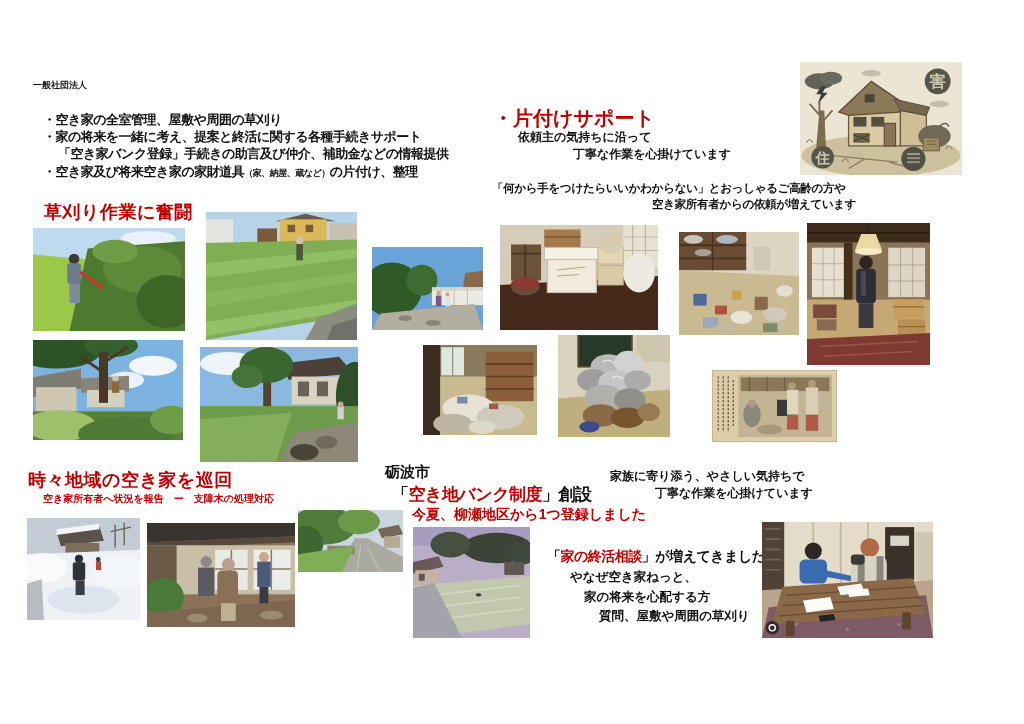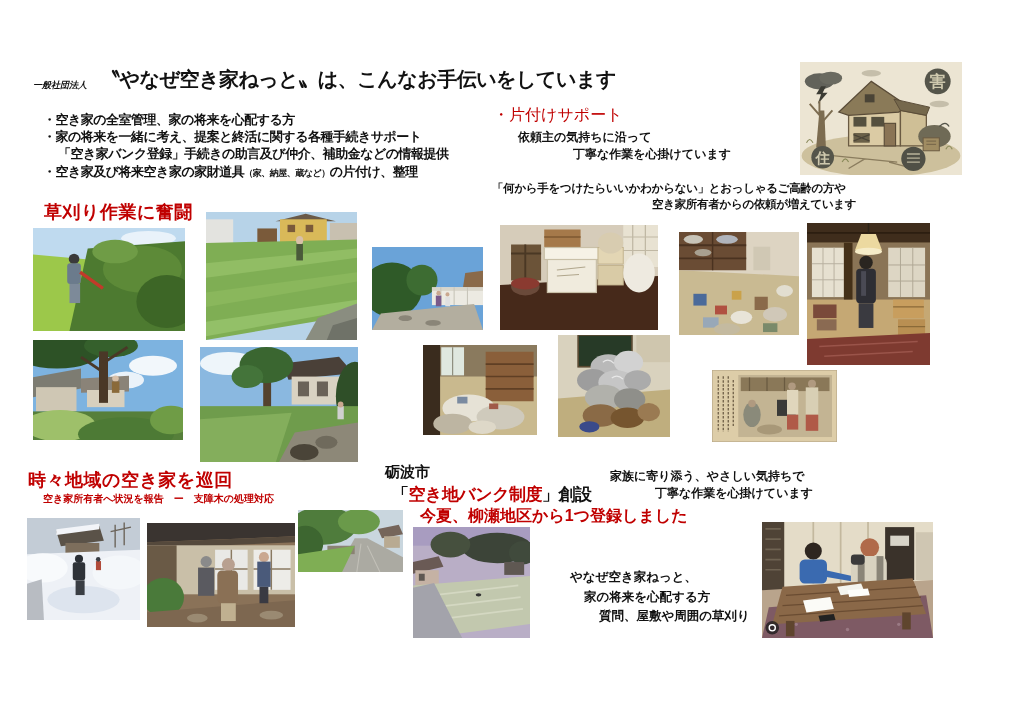--- a/index.html
+++ b/index.html
@@ -3,50 +3,49 @@
 <meta charset="utf-8">
 <style>
   :root { --red:#c00000; --ink:#111; }
   * { margin:0; padding:0; box-sizing:border-box; }
   body { background:#888; font-family:"Liberation Sans","DejaVu Sans",sans-serif; }
   #page {
     position:relative; width:1024px; height:724px; background:#ffffff;
     overflow:hidden; color:var(--ink);
   }
   .abs { position:absolute; white-space:nowrap; }
-  .org { font-size:9px; font-weight:700;font-style:italic; }
+  .org { font-size:9px; font-weight:700; }
   .title { font-size:20px; font-weight:900; letter-spacing:-0.5px; }
   .bullet { font-size:13px; font-weight:700; letter-spacing:-0.5px; }
   .bullet .small { font-size:9px; }
   .red { color:var(--red); }
   .h-red-lg { font-size:18px; font-weight:900; color:var(--red); letter-spacing:0.5px; }
-  .h-red-md { font-size:16px; font-weight:400; color:var(--red); }
+  .h-red-md { font-size:20px; font-weight:700; color:var(--red); }
   .sub-bold { font-size:12px; font-weight:700; }
   .note { font-size:11.5px; font-weight:700; letter-spacing:-0.3px; }
   .mem1 { font-size:12.5px; font-weight:900; letter-spacing:-0.3px; }
   .patrol-sub { font-size:10px; font-weight:700; color:var(--red); }
   .city { font-size:15px; font-weight:900; }
   .bank { font-size:17px; font-weight:900; letter-spacing:-0.5px; }
-  .tonami-note { font-size:16px; font-weight:700; color:var(--red);margin-left:8px; }
+  .tonami-note { font-size:14px; font-weight:700; color:var(--red); }
   .syu1 { font-size:14px; font-weight:900; letter-spacing:-0.5px; }
   .syu { font-size:12.5px; font-weight:700; }
   .photo { position:absolute; overflow:hidden; background:#ddd; }
   .photo svg { display:block; width:100%; height:100%; }
   .illu { position:absolute; overflow:hidden; }
   .illu svg { display:block; width:100%; height:100%; }
 </style>
 </head>
 <body>
 
 <div id="page">
 
   <div class="abs org" style="left:33px; top:79px;">一般社団法人</div>
-  <div class="abs title" style="left:100px; top:66px;">〝やなぜ空き家ねっと〟は、こんなお手伝いをしています</div>
-
-  <div class="abs bullet" style="left:43px; top:111px;">・空き家の全室管理、家の将来を心配する方</div>
+
+  <div class="abs bullet" style="left:43px; top:111px;">・空き家の全室管理、屋敷や周囲の草刈り</div>
   <div class="abs bullet" style="left:43px; top:128px;">・家の将来を一緒に考え、提案と終活に関する各種手続きサポート</div>
   <div class="abs bullet" style="left:58px; top:145px;">「空き家バンク登録」手続きの助言及び仲介、補助金などの情報提供</div>
   <div class="abs bullet" style="left:43px; top:163px;"><span>・空き家及び将来空き家の家財道具</span><span class="small">（家、納屋、蔵など）</span><span>の片付け、整理</span></div>
 
   <div class="abs h-red-md" style="left:493px; top:105px;">・片付けサポート</div>
   <div class="abs sub-bold" style="left:518px; top:129px;">依頼主の気持ちに沿って</div>
   <div class="abs sub-bold" style="left:573px; top:146px;">丁寧な作業を心掛けています</div>
   <div class="abs note" style="left:492px; top:181px;">「何から手をつけたらいいかわからない」とおっしゃるご高齢の方や</div>
   <div class="abs note" style="left:652px; top:197px;">空き家所有者からの依頼が増えています</div>
 
@@ -405,20 +404,21 @@
       <rect x="2" y="37" width="20" height="13" fill="#c5b2a4"></rect>
       <rect x="5" y="40" width="5" height="6" fill="#5f5852"></rect>
       <rect x="78" y="30" width="17" height="11" fill="#5f5852"></rect>
       <polygon points="0,50 100,42 100,83 10,95" fill="#c2c8ae"></polygon>
       <path d="M20 58 L90 50 M24 68 L92 60 M30 78 L94 70" stroke="#d4d8c2" stroke-width="1.5"></path>
       <polygon points="0,52 18,48 42,95 0,95" fill="#a3a3ab"></polygon>
       <ellipse cx="56" cy="58" rx="2.4" ry="1.4" fill="#333"></ellipse>
     </svg>
   </div>
 
+  <div class="abs syu1" style="left:547px; top:548px;"><span>「</span><span class="red">家の終活相談</span><span>」</span><span>が増えてきました</span></div>
   <div class="abs syu" style="left:570px; top:569px;">やなぜ空き家ねっと、</div>
   <div class="abs syu" style="left:584px; top:589px;">家の将来を心配する方</div>
   <div class="abs syu" style="left:599px; top:608px;">質問、屋敷や周囲の草刈り</div>
 
   <div class="photo" style="left:762px; top:522px; width:171px; height:116px;">
     <svg viewBox="0 0 100 68" preserveAspectRatio="none">
       <rect width="100" height="68" fill="#e4dcc8"></rect>
       <rect x="0" y="0" width="13" height="42" fill="#4f4336"></rect>
       <path d="M2 4 L11 4 M2 10 L11 10 M2 16 L11 16 M2 22 L11 22 M2 28 L11 28" stroke="#6f6352" stroke-width="1"></path>
       <path d="M30 0 L30 36 M46 0 L46 36 M62 0 L62 34" stroke="#c3b89e" stroke-width="1"></path>

